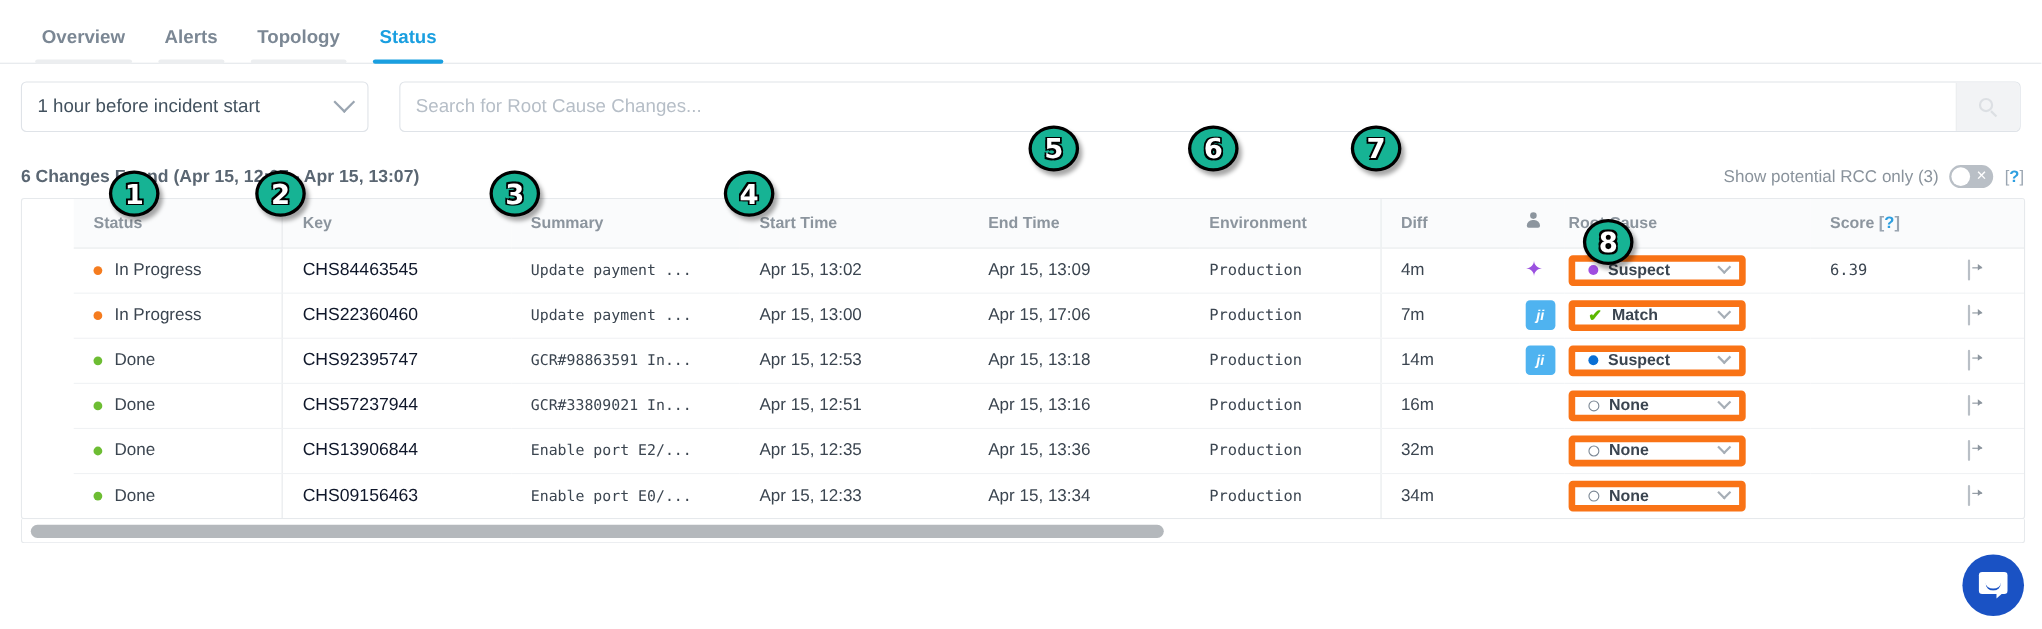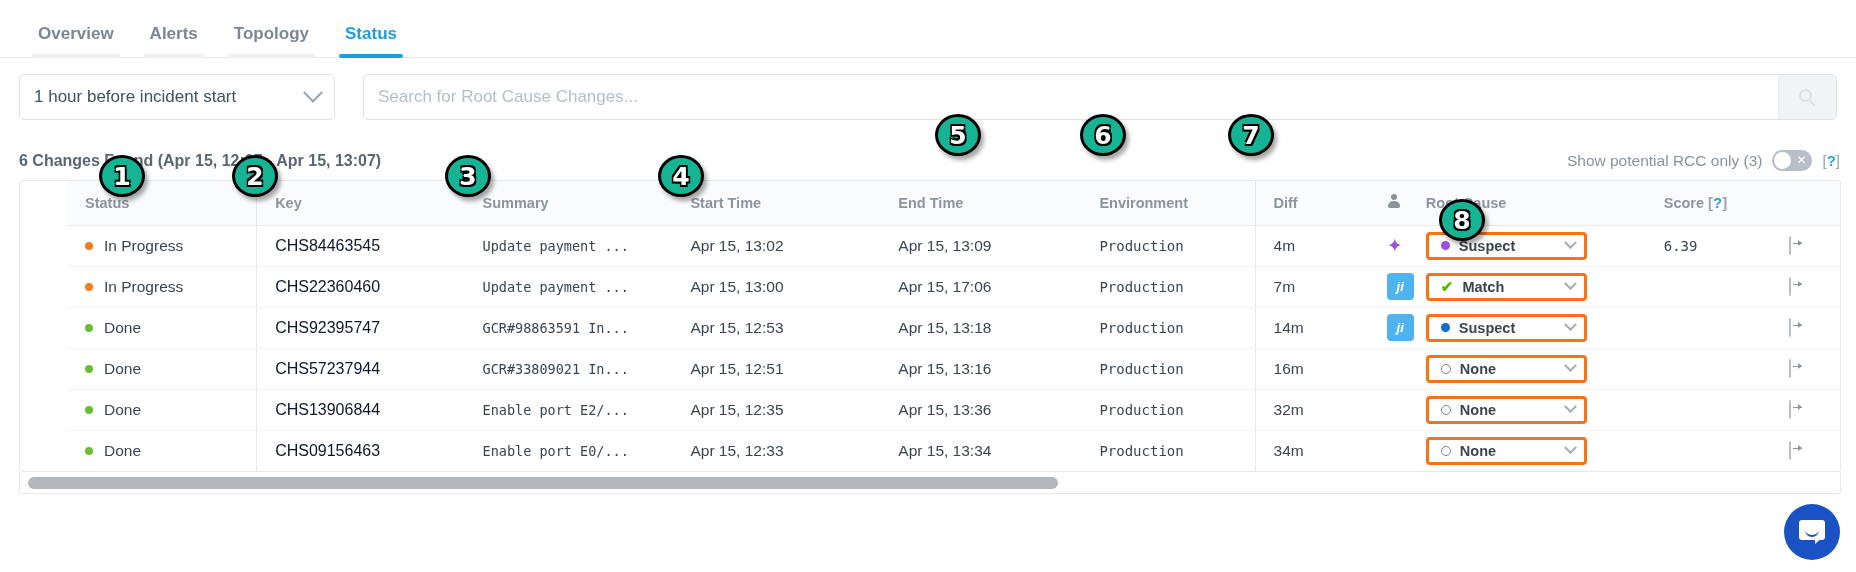--- a/index.html
+++ b/index.html
@@ -142,21 +142,21 @@
 
   .src-cell { padding-left: 6px; }
   .jira-badge {
     width: 27px; height: 27px; border-radius: 4px; background: #4fb3f0;
     color: #fff; font-size: 13px; font-style: italic; font-weight: bold;
     display: flex; align-items: center; justify-content: center;
   }
   .sparkle { font-size: 19px; color: #9b51e0; line-height: 1; }
 
   .rc-select {
-    width: 161px; height: 28px; border: 3px solid #f97316; border-radius: 4px;
+    width: 161px; height: 28px; border: 6px solid #f97316; border-radius: 4px;
     background: #fff; display: flex; align-items: center; gap: 9px;
     padding: 0 9px 0 12px; cursor: pointer;
   }
   .rc-label { font-size: 14.5px; font-weight: bold; color: #3b4550; flex: 1; }
   .rc-dot { width: 9px; height: 9px; border-radius: 50%; flex: 0 0 auto; }
   .rc-ring { width: 10px; height: 10px; border-radius: 50%; border: 1.6px solid #7b8794; flex: 0 0 auto; }
   .rc-check { color: #5cb800; font-size: 15px; font-weight: bold; flex: 0 0 auto; }
   .rc-chev {
     width: 9px; height: 9px; border-right: 2px solid #a6aeb6; border-bottom: 2px solid #a6aeb6;
     transform: rotate(45deg) translate(-2px,-2px); flex: 0 0 auto;

